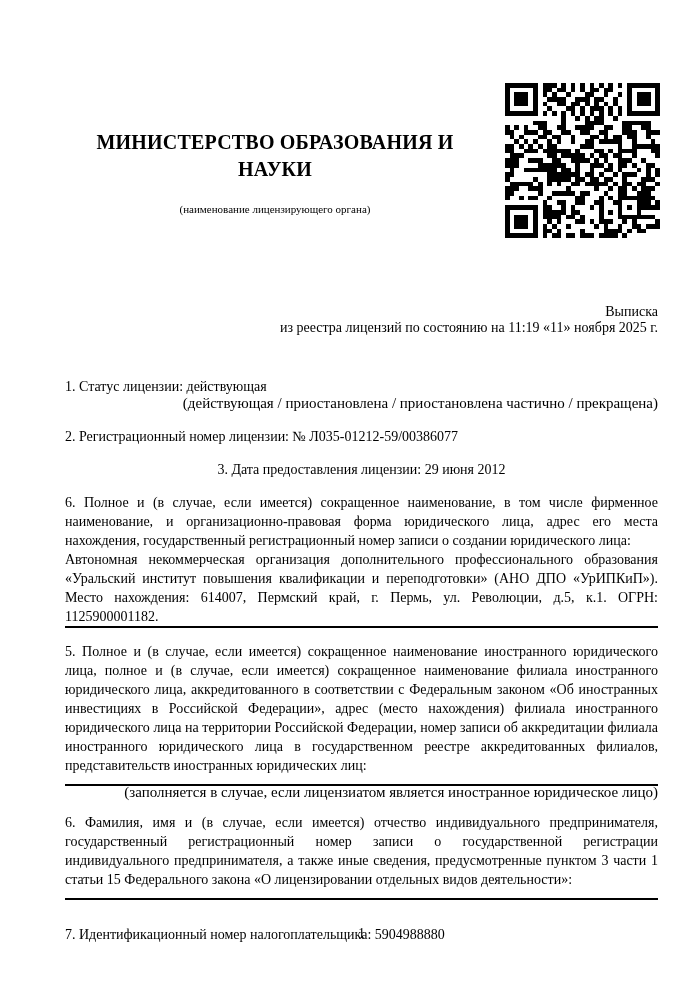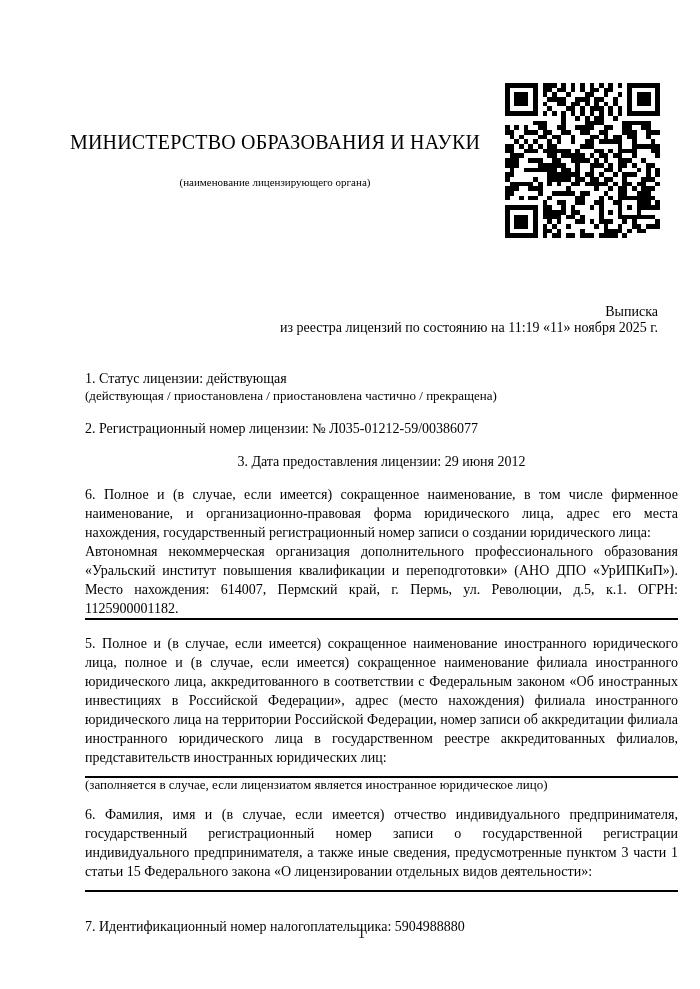--- a/index.html
+++ b/index.html
@@ -13,34 +13,33 @@
     overflow:hidden;
   }
   .qr {
     position:absolute; left:505px; top:83px;
     width:155px; height:155px;
   }
   .header-text {
     position:absolute; left:65px; top:129px; width:420px;
     text-align:center;
   }
-  .h1 { font-size:20px; font-weight:normal; line-height:27px; letter-spacing:0.2px; }
+  .h1 { font-size:20px; font-weight:bold; line-height:27px; letter-spacing:0.2px; }
   .hnote { font-size:11px; line-height:13px; margin-top:20px; }
   .title {
     position:absolute; left:65px; top:304px; width:593px;
     text-align:right; font-size:14px; line-height:16px;
   }
   .content {
-    position:absolute; left:65px; top:368px; width:593px;
+    position:absolute; left:65px; top:376px; width:593px;
     font-size:14px;
-    margin-left:20px;
   }
   .itext { font-size:14px; line-height:21px; }
   .para  { font-size:14px; line-height:19px; text-align:justify; }
-  .inote { font-size:13px; line-height:13px; text-align:left; }
+  .inote { font-size:15px; line-height:13px; text-align:right; }
   .rule  { border-top:2px solid #000000; height:0; }
   .rule.gap { margin-top:9px; }
   .mt12 { margin-top:12px;text-align:center; }
   .mt13 { margin-top:13px; }
   .mt14 { margin-top:14px; }
   .mt16 { margin-top:16px; }
   .mt24 { margin-top:24px; }
   .pagenum {
     position:absolute; left:65px; top:926px; width:593px;
     text-align:center; font-size:14px; line-height:16px;

